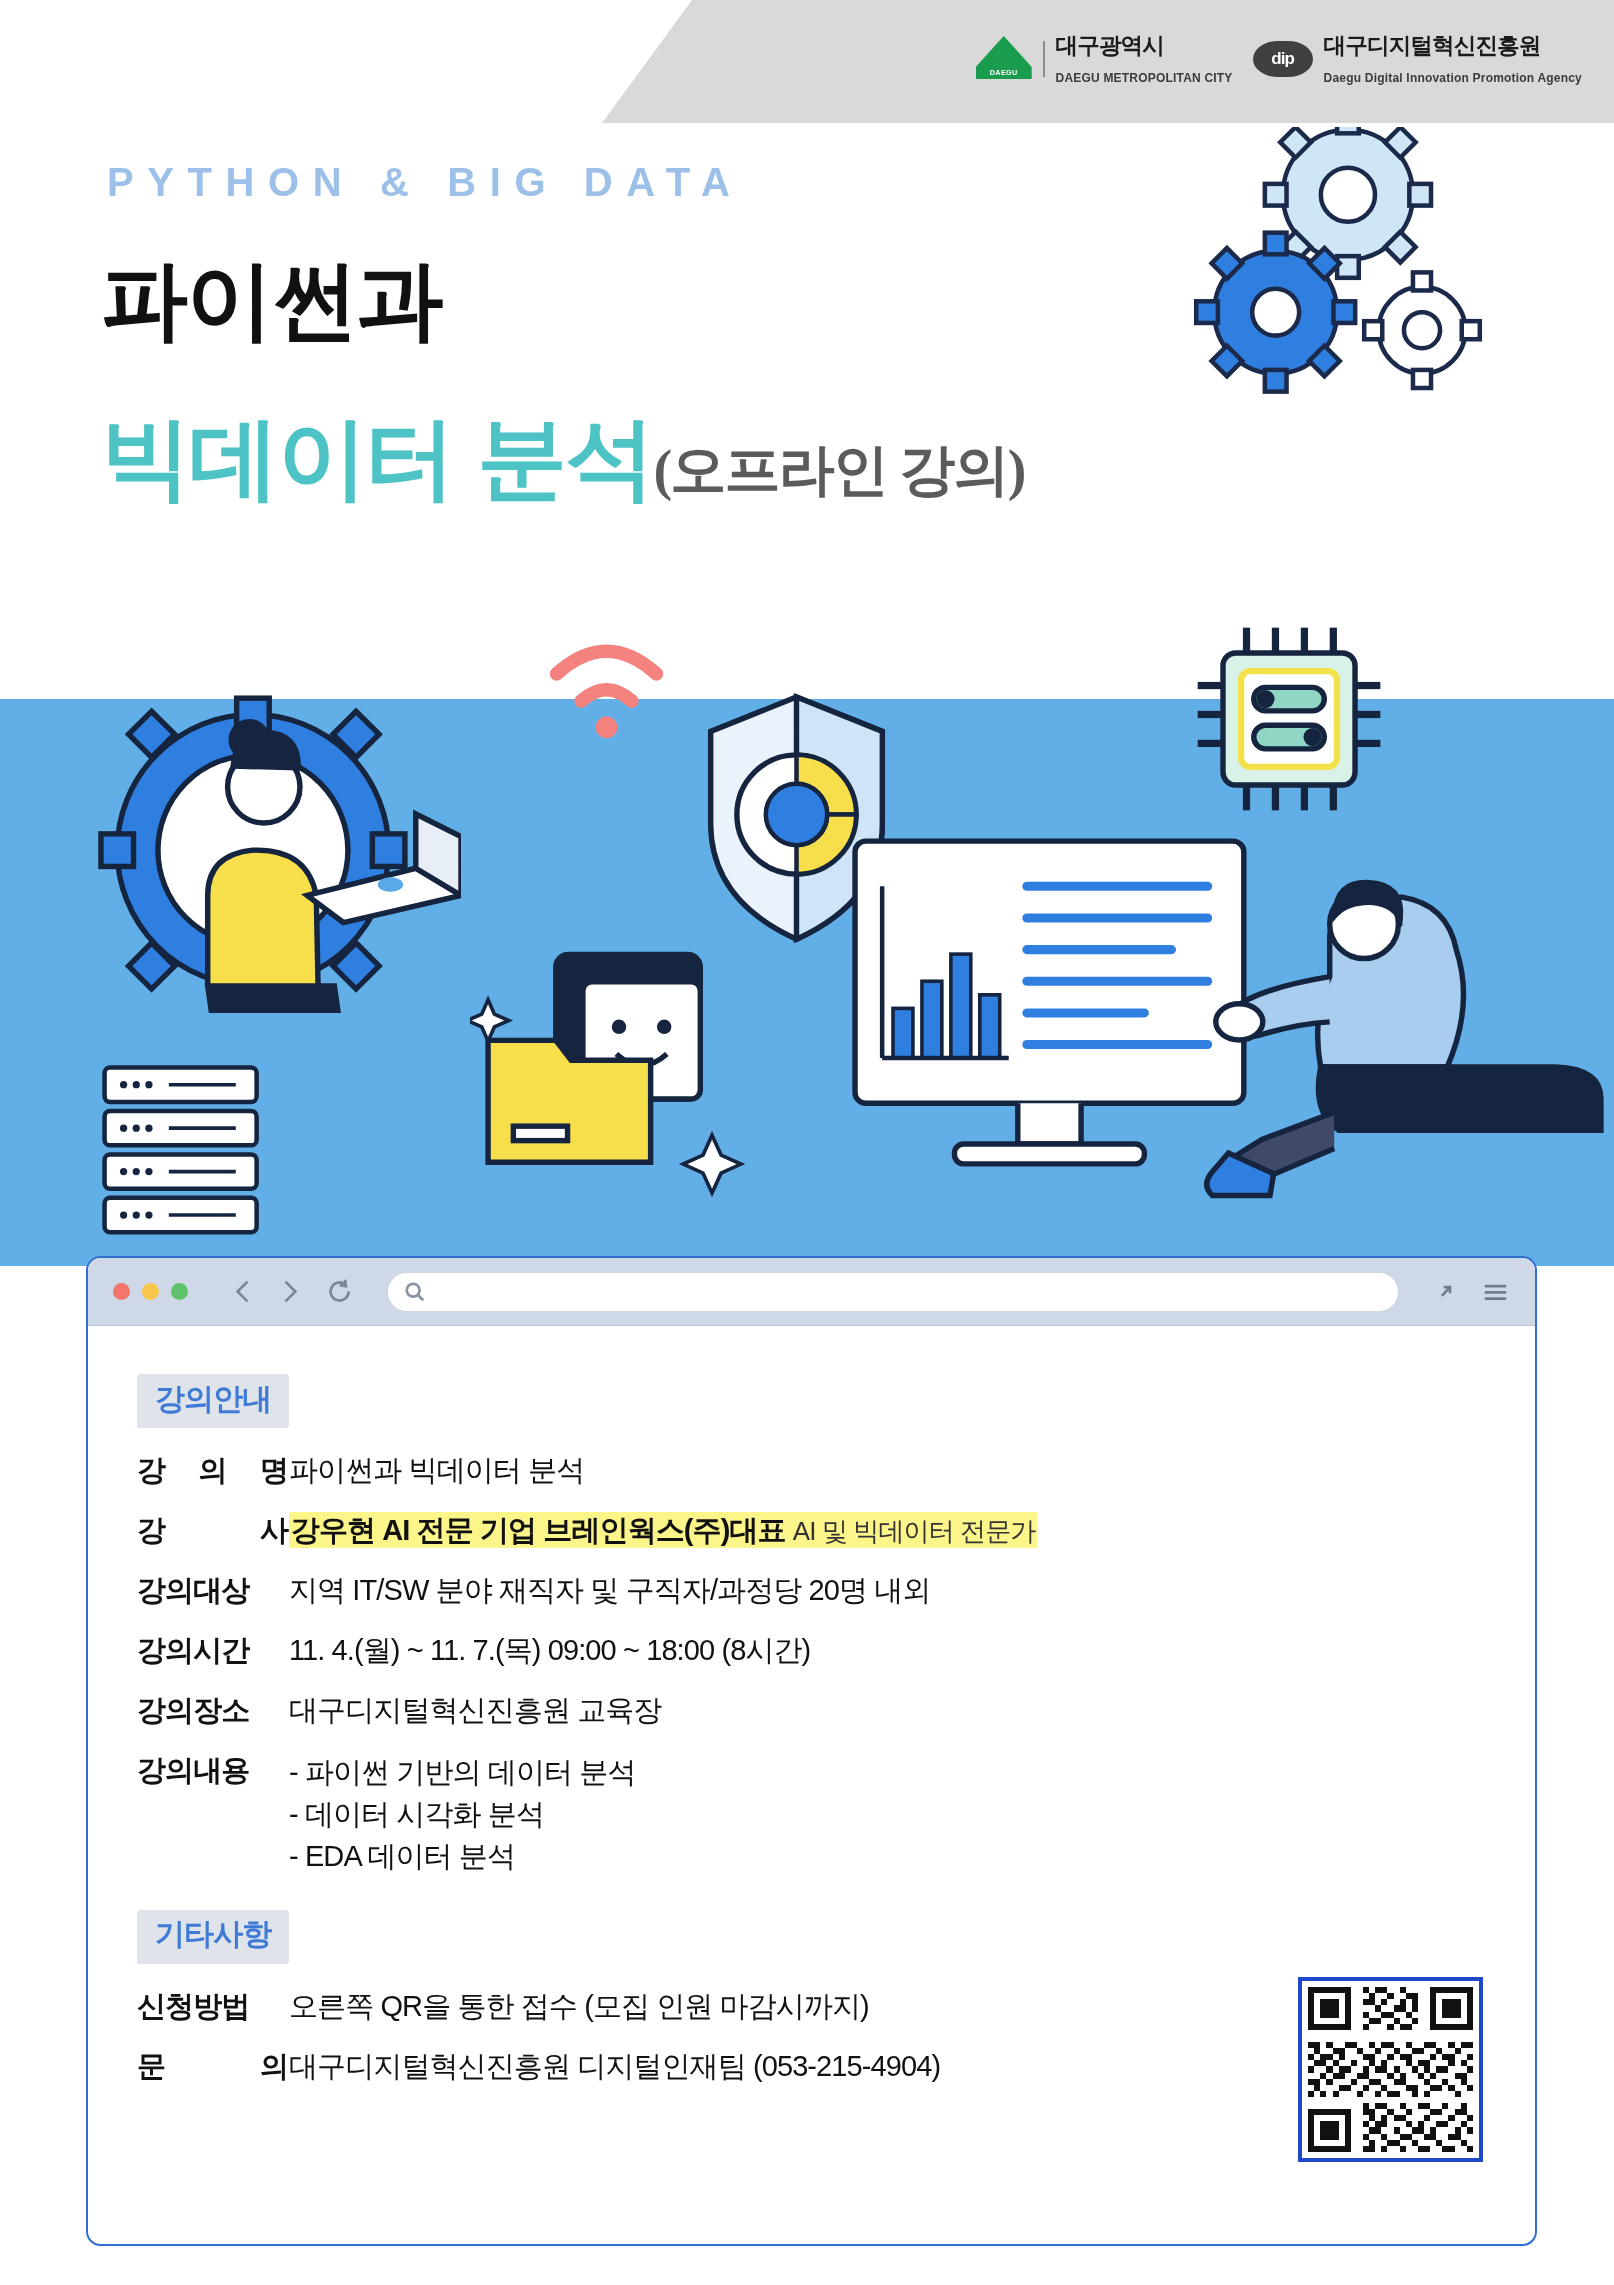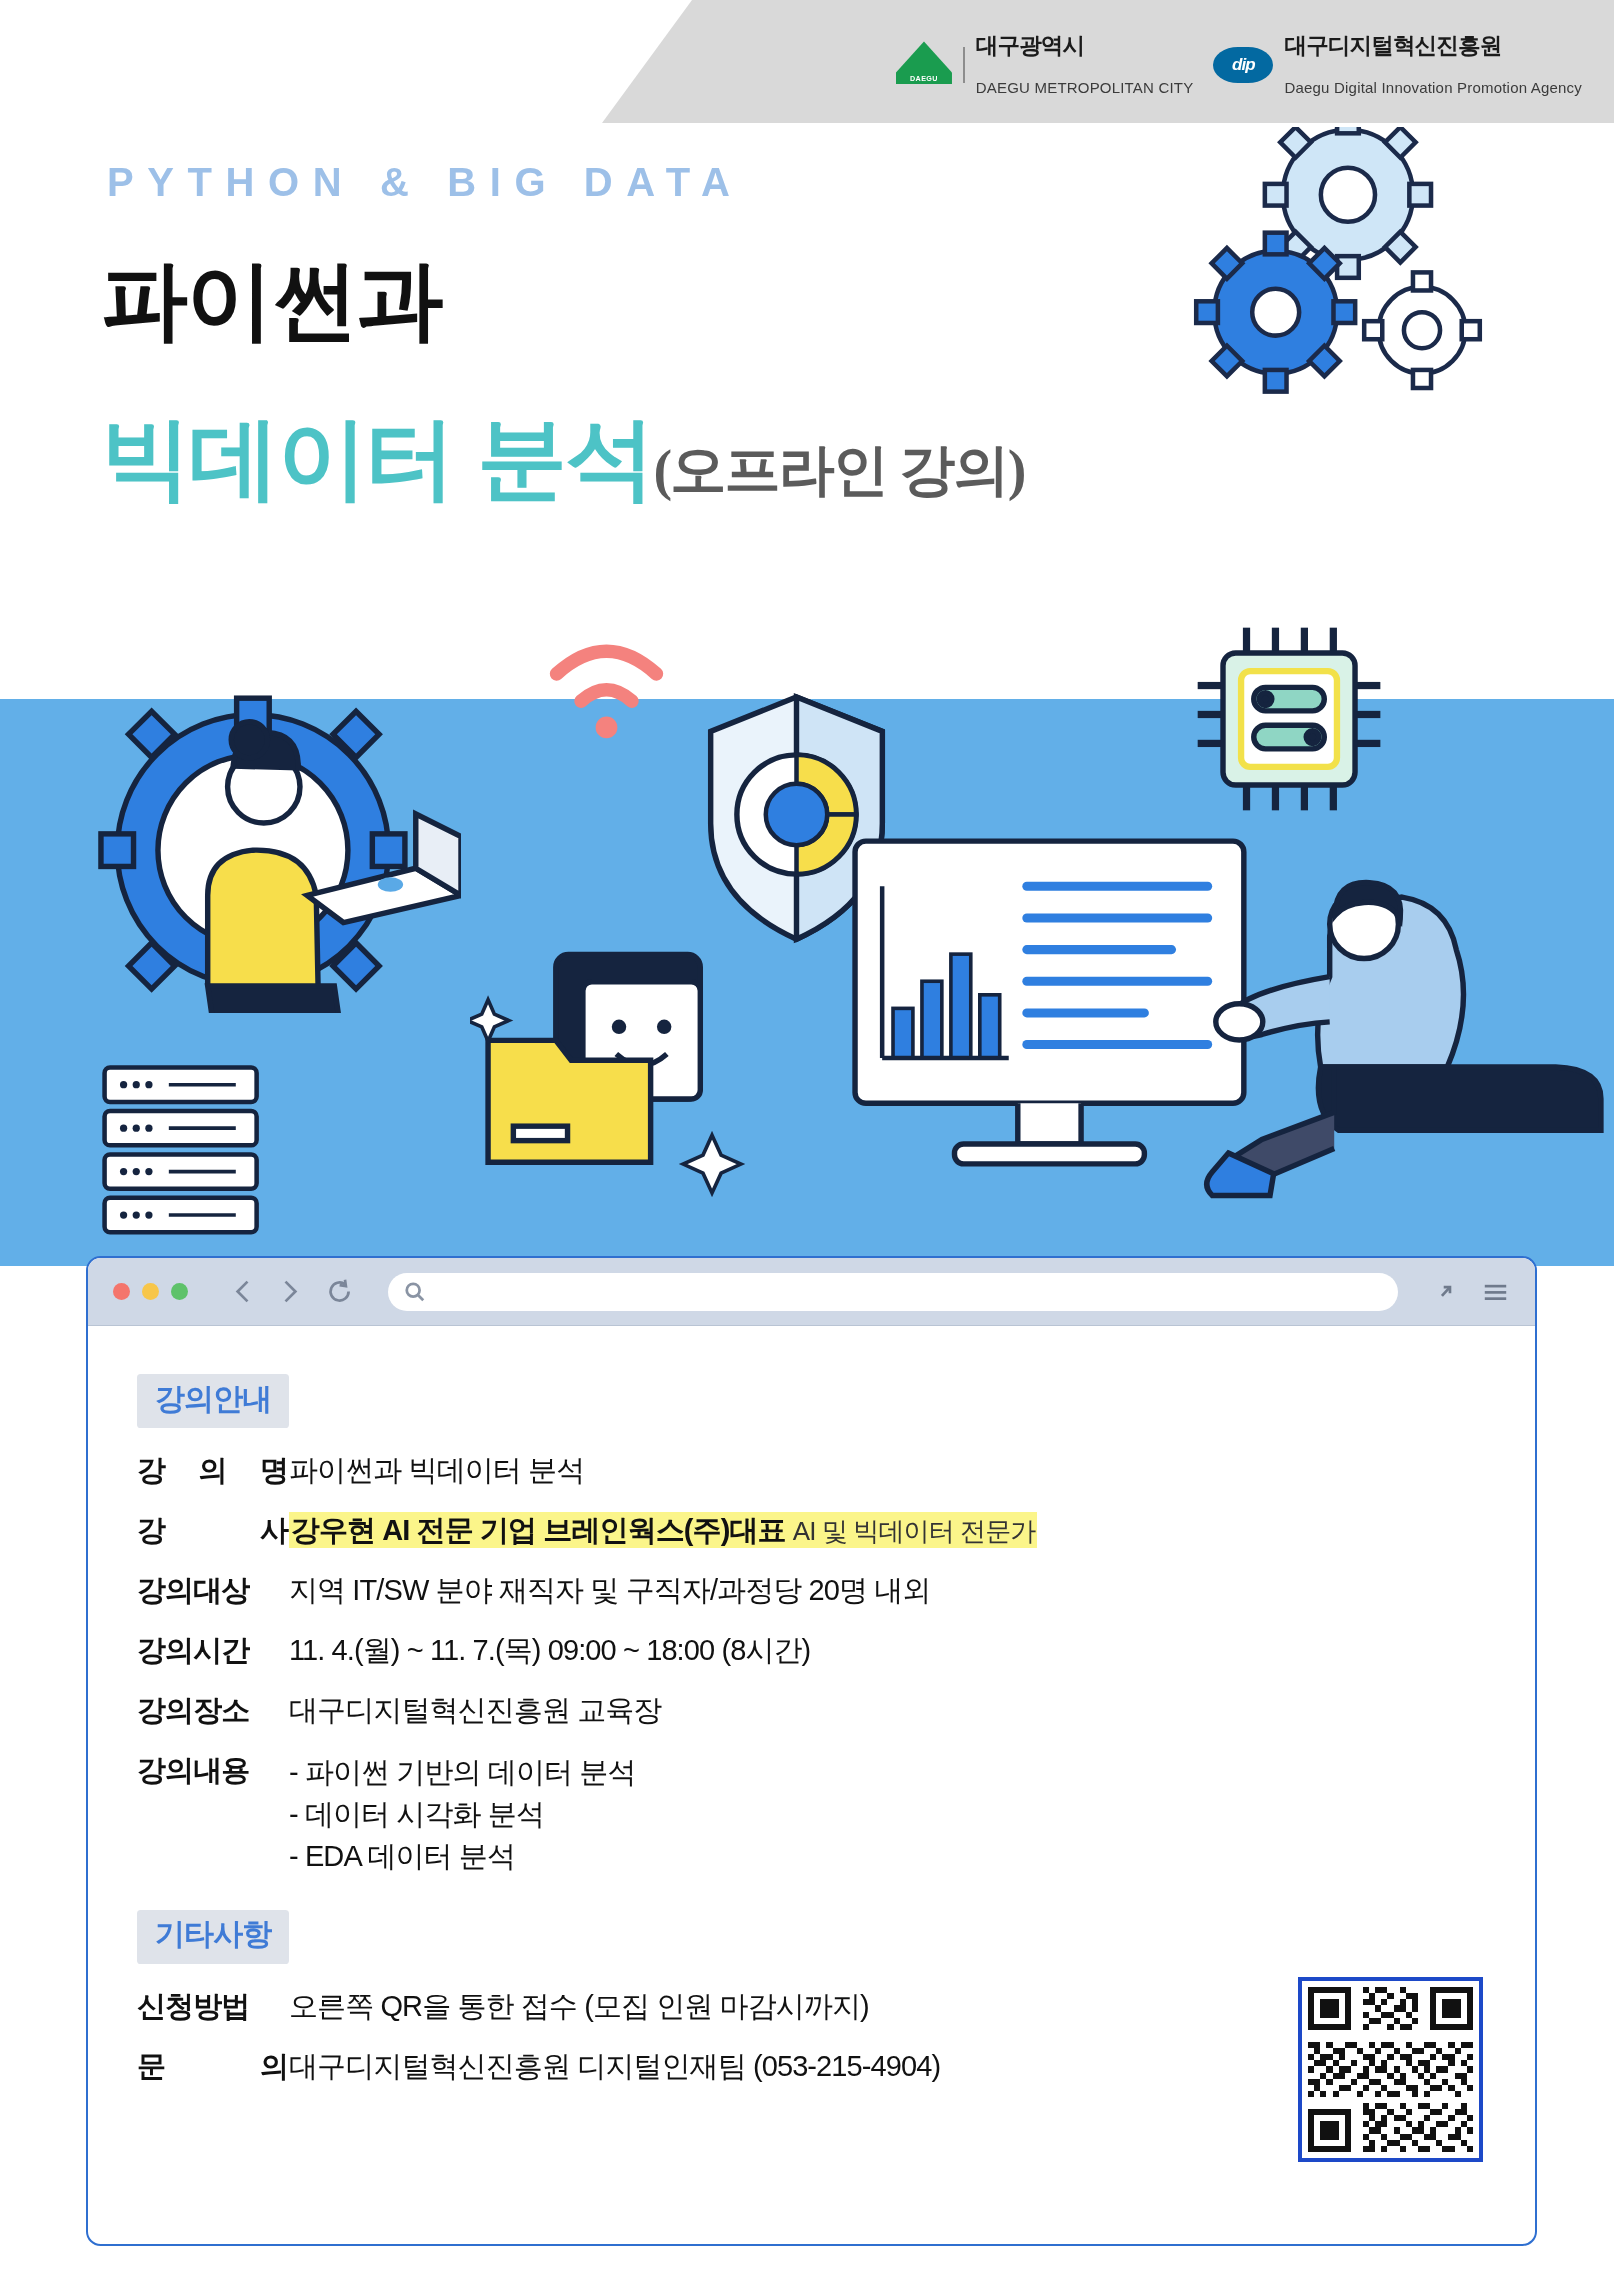--- a/index.html
+++ b/index.html
@@ -22,25 +22,25 @@
     width:56px;height:43px;background:#1a9c4f;
     clip-path:polygon(50% 0,100% 72%,100% 100%,0 100%,0 72%);
     position:relative;
   }
   .daegu-mark:after{
     content:"DAEGU";position:absolute;bottom:1.8px;left:0;width:100%;
     text-align:center;color:#fff;font-size:7.2px;letter-spacing:0.4px;font-weight:bold;
   }
   .vbar{width:1.8px;height:36px;background:#8d8d8d;}
   .logo-text-main{font-size:22.6px;font-weight:bold;color:#1b1b1b;letter-spacing:-0.9px;line-height:1.1;}
-  .logo-text-sub{font-size:15px;color:#3b3b3b;letter-spacing:0.2px;margin-top:20px;}
+  .logo-text-sub{font-size:12px;color:#3b3b3b;letter-spacing:0.2px;margin-top:12px;font-weight:bold;}
   .dip-mark{
-    width:60px;height:36px;background:#0369a1;border-radius:50%/60%;
+    width:60px;height:36px;background:#404040;border-radius:50%/60%;
     display:flex;align-items:center;justify-content:center;color:#fff;
-    font-size:17px;font-style:italic;font-weight:bold;letter-spacing:-0.9px;
+    font-size:17px;font-weight:bold;letter-spacing:-0.9px;
   }
 
   
   .eyebrow{
     position:absolute;left:107px;top:160px;
     font-size:40px;font-weight:bold;letter-spacing:13.6px;color:#9dc0e8;
   }
   .title1{
     position:absolute;left:101px;top:242px;
     font-size:87px;font-weight:bold;color:#111;letter-spacing:-1.8px;

